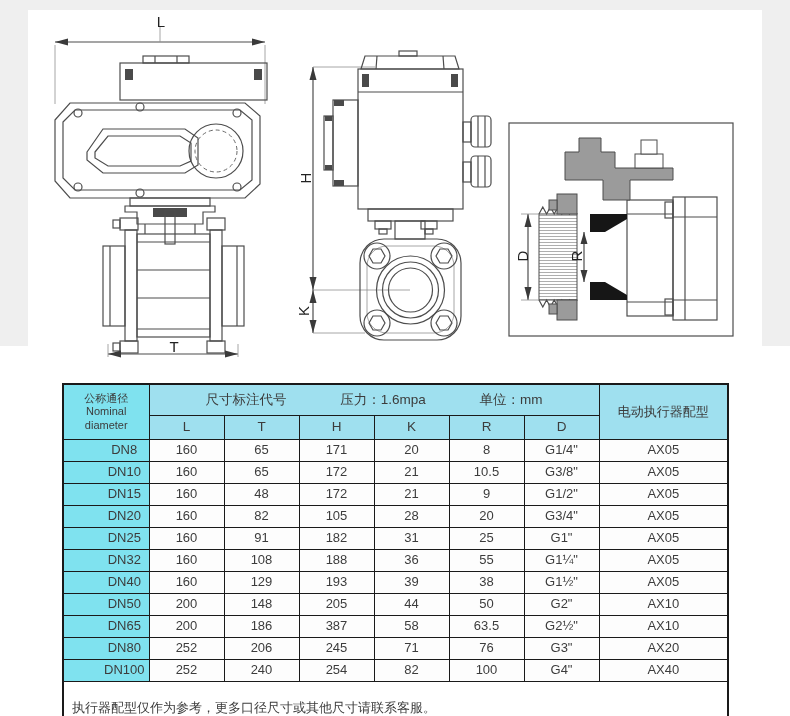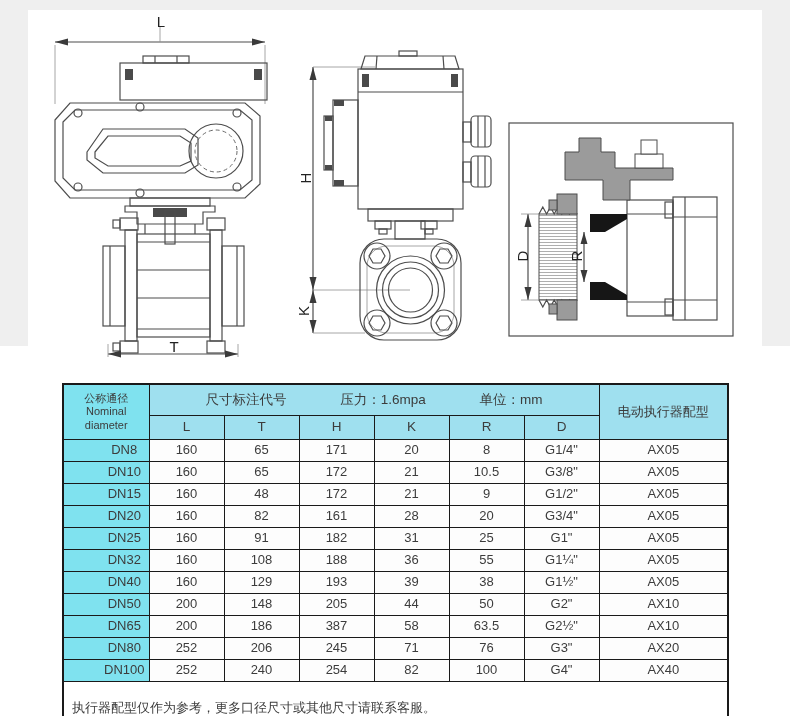--- a/index.html
+++ b/index.html
@@ -296,21 +296,21 @@
           <td>172</td>
           <td>21</td>
           <td>9</td>
           <td>G1/2"</td>
           <td>AX05</td>
         </tr>
         <tr>
           <td class="c-dn">DN20</td>
           <td>160</td>
           <td>82</td>
-          <td>161</td>
+          <td>105</td>
           <td>28</td>
           <td>20</td>
           <td>G3/4"</td>
           <td>AX05</td>
         </tr>
         <tr>
           <td class="c-dn">DN25</td>
           <td>160</td>
           <td>91</td>
           <td>182</td>

